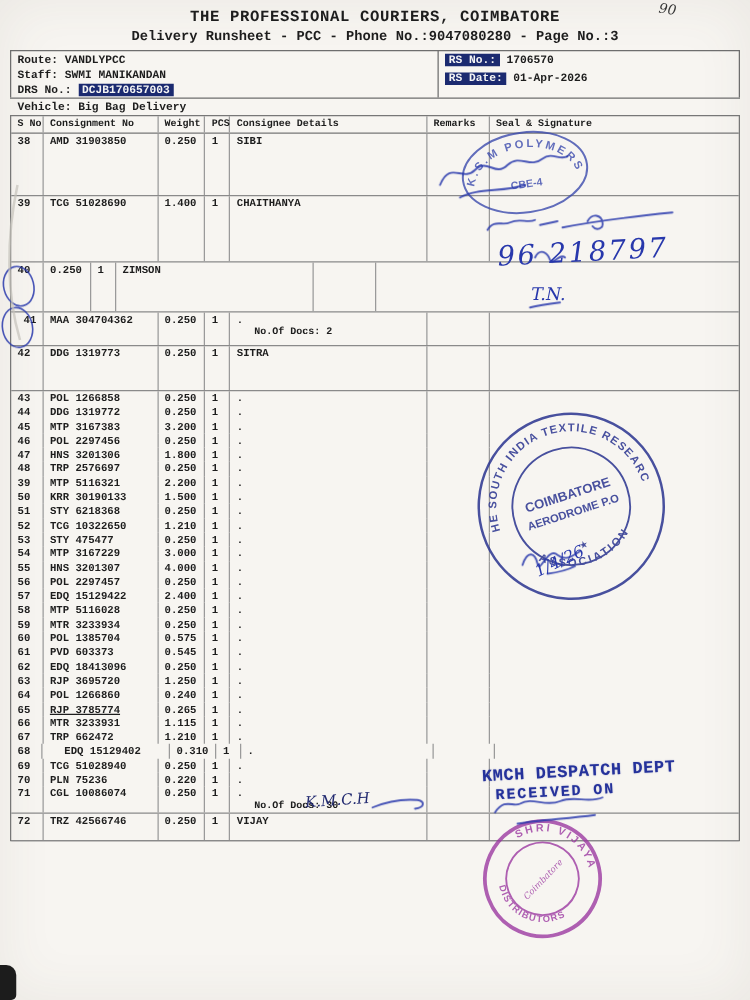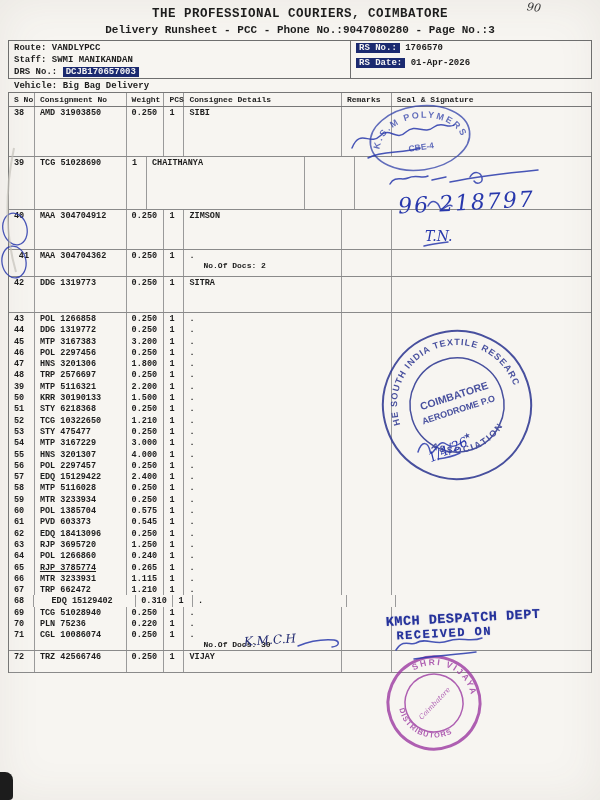--- a/index.html
+++ b/index.html
@@ -95,30 +95,30 @@
           <div class="c" style="width: 20px;">1</div>
           <div class="c" style="width: 158px;">
             <div>SIBI</div>
           </div>
           <div class="c" style="width: 50px;"></div>
           <div class="c" style="width: 200px;"></div>
         </div>
         <div class="trow rborder" style="height: 53px;">
           <div class="c" style="width: 26px;">39</div>
           <div class="c" style="width: 92px;">TCG 51028690</div>
+          <div class="c" style="width: 38px;">1.400</div>
           <div class="c" style="width: 20px;">1</div>
           <div class="c" style="width: 158px;">
             <div>CHAITHANYA</div>
           </div>
           <div class="c" style="width: 50px;"></div>
           <div class="c" style="width: 200px;"></div>
         </div>
         <div class="trow rborder" style="height: 40px;">
           <div class="c" style="width: 26px;">40</div>
-          <div class="c" style="width: 92px;">MAA 304704912</div>
           <div class="c" style="width: 38px;">0.250</div>
           <div class="c" style="width: 20px;">1</div>
           <div class="c" style="width: 158px;">
             <div>ZIMSON</div>
           </div>
           <div class="c" style="width: 50px;"></div>
           <div class="c" style="width: 200px;"></div>
         </div>
         <div class="trow rborder" style="height: 27px;">
           <div class="c" style="width: 26px; text-align: center;">41</div>

